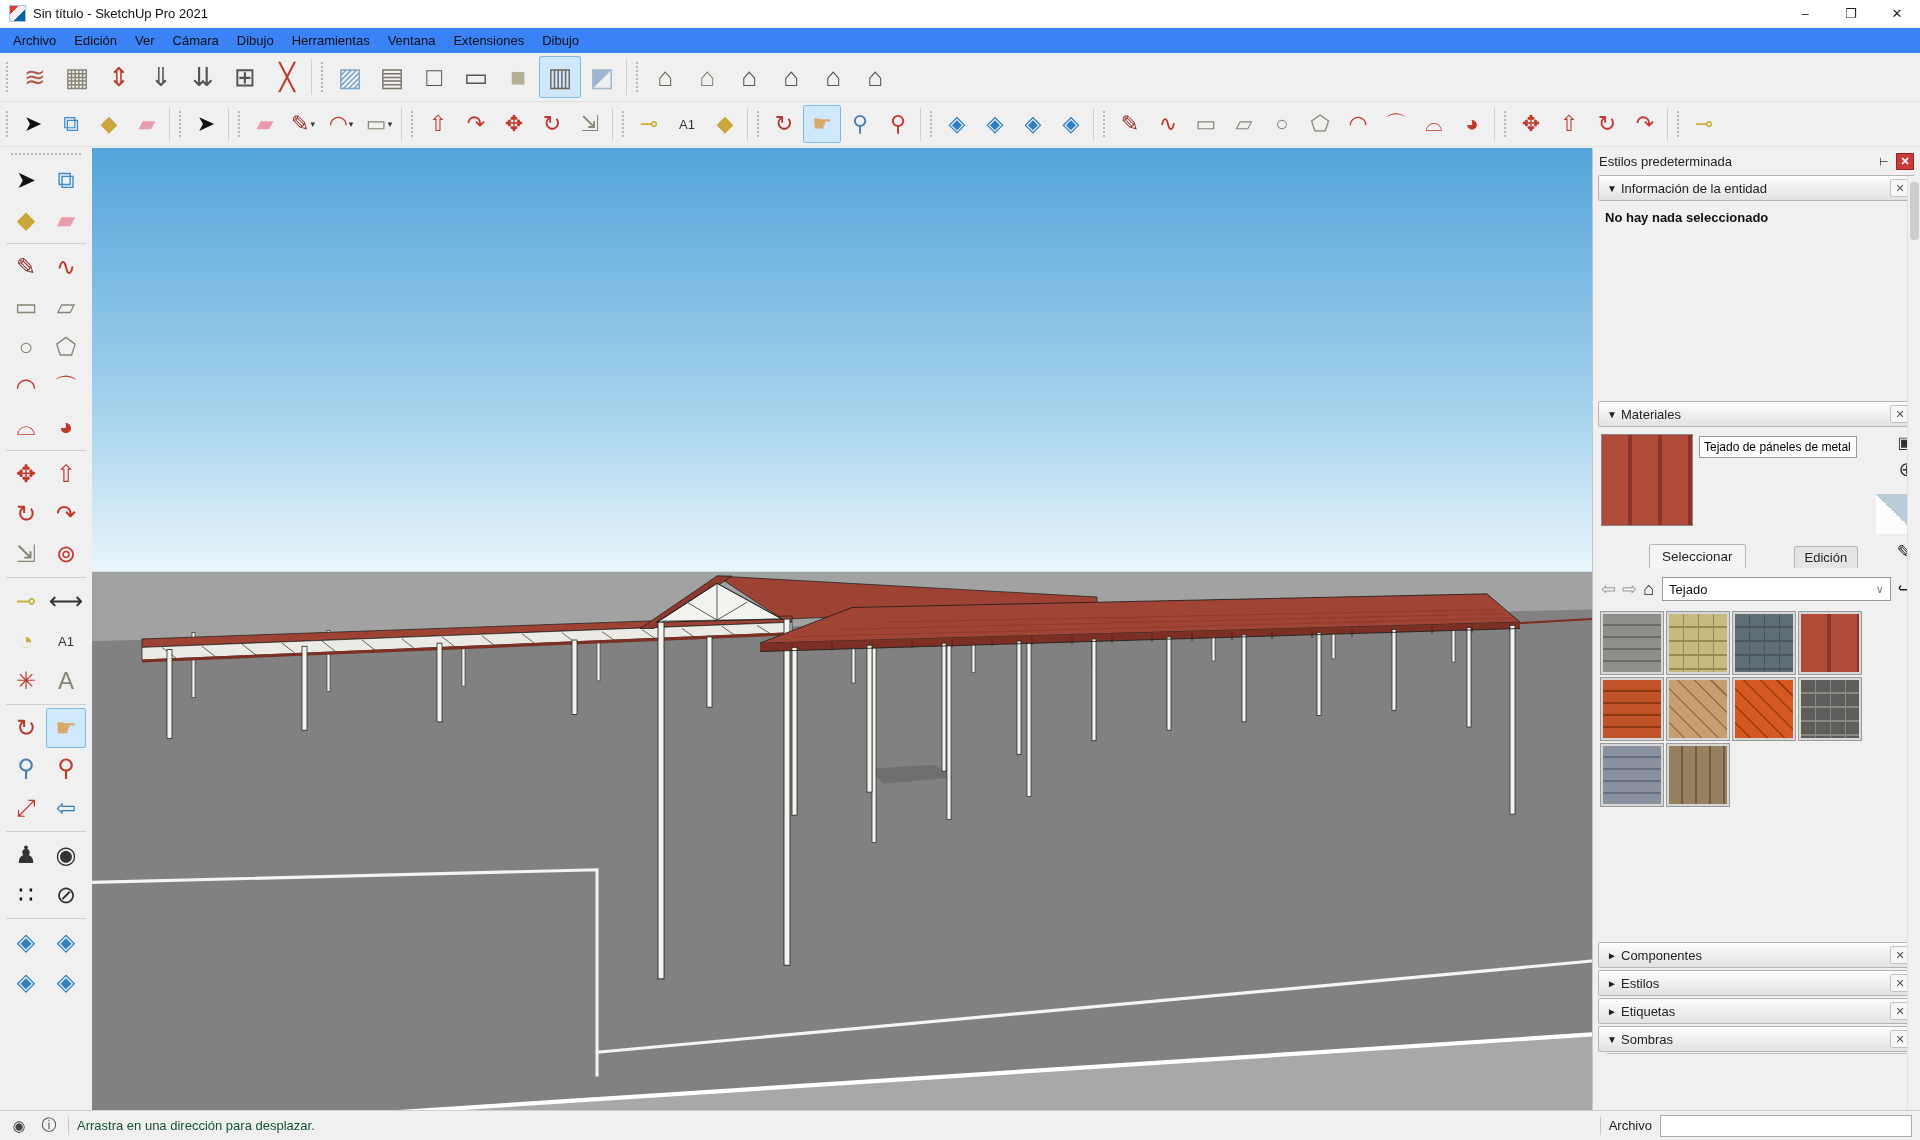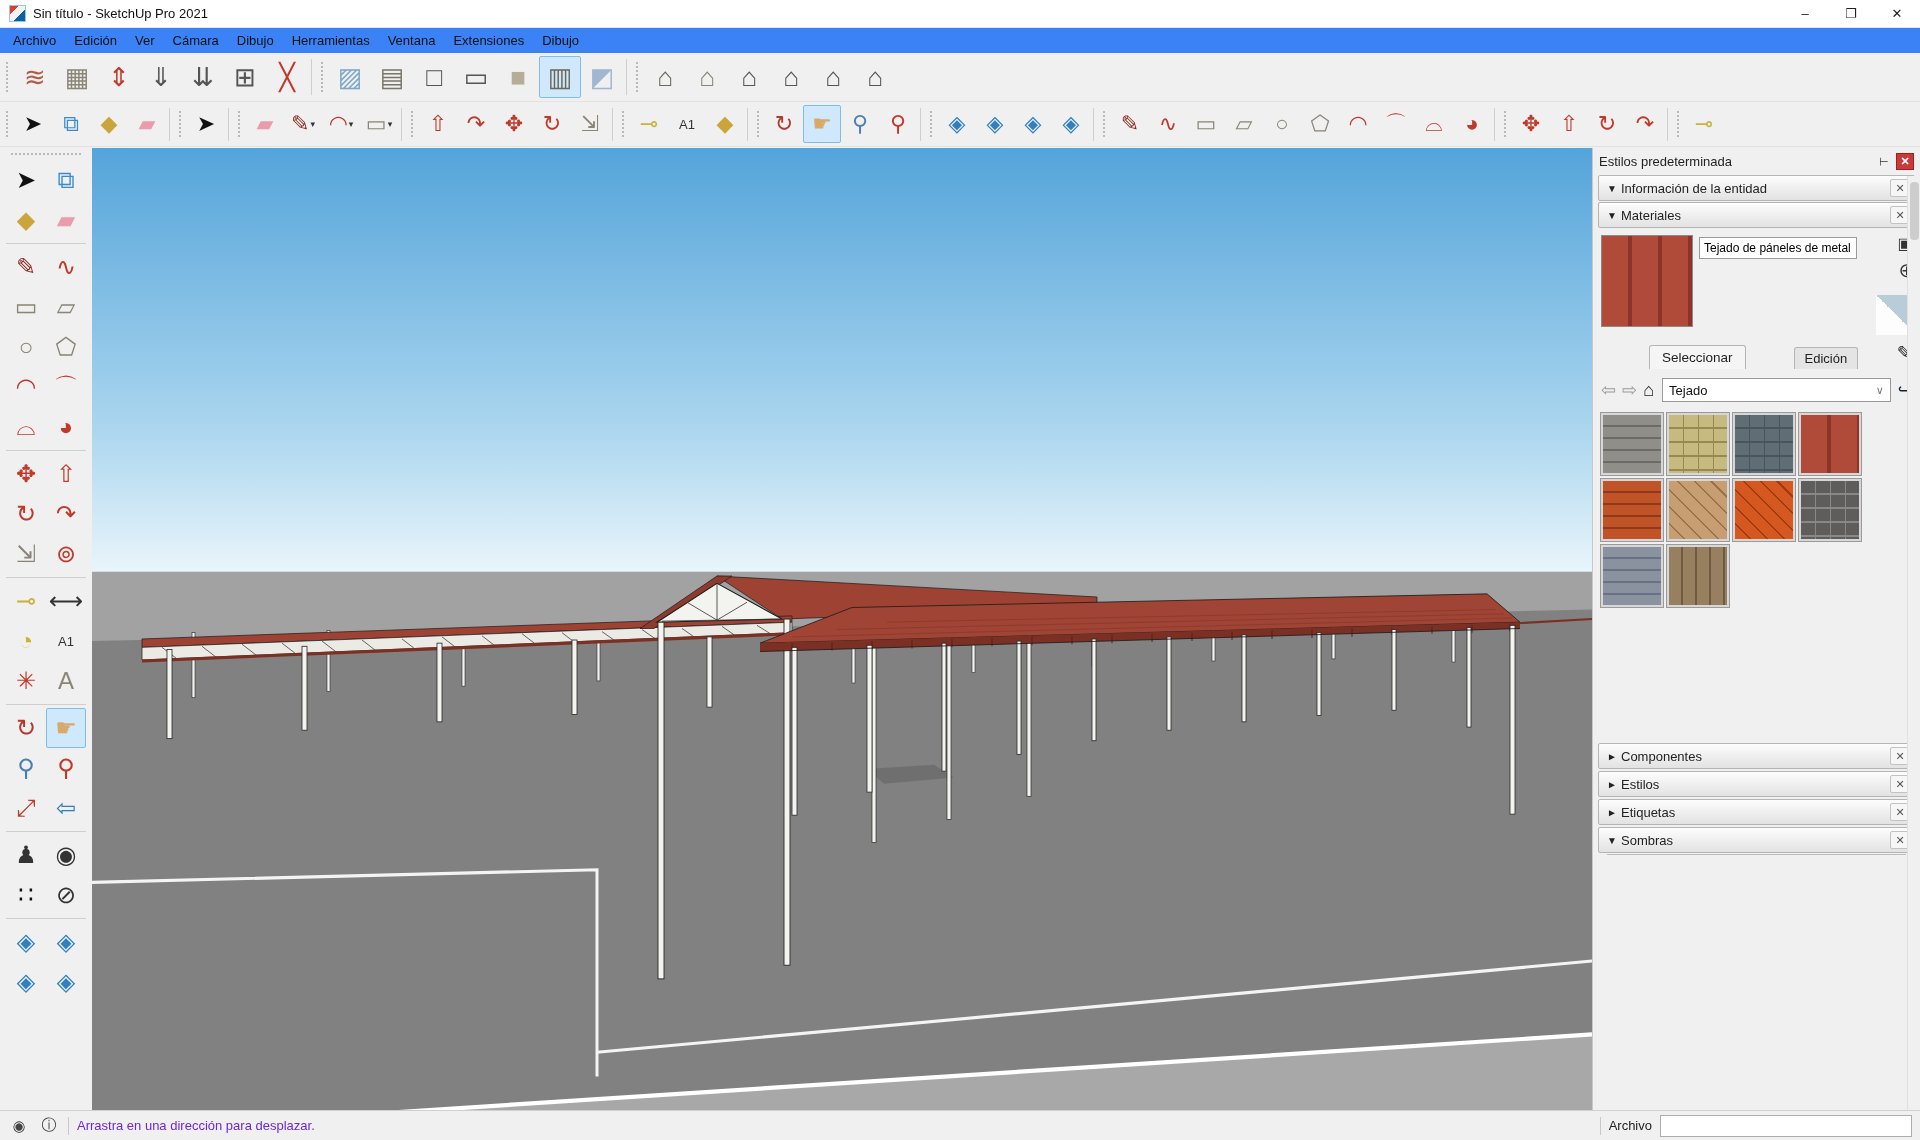--- a/index.html
+++ b/index.html
@@ -95,21 +95,21 @@
 
   #tray-scrollbar { position:absolute; right:0; top:28px; bottom:0; width:13px; background:#f0f0f0; border-left:1px solid #e0e0e0; }
   #tray-scroll-thumb { position:absolute; top:6px; left:2px; width:9px; height:58px; background:#cdcdcd; border-radius:4px; }
 
   
   #statusbar { position:absolute; left:0; right:0; bottom:0; height:30px; background:#f0f0f0;
     border-top:1px solid #d0d0d0; display:flex; align-items:center; font-size:13px; }
   .status-icon { width:22px; height:22px; display:flex; align-items:center; justify-content:center;
     font-size:15px; color:#444; margin-left:8px; }
   .status-div { width:1px; height:18px; background:#c9c9c9; margin:0 8px; }
-  #status-hint { color:#6d28d9; }
+  #status-hint { color:#14532d; }
   #measure-area { margin-left:auto; display:flex; align-items:center; }
   #measure-label { margin-right:8px; color:#222; }
   #measure-input { width:252px; height:22px; border:1px solid #adadad; background:#fff; margin-right:8px;
     font-family:"Liberation Sans",sans-serif; font-size:12px; padding:0 4px; }
 </style>
 </head>
 <body>
 
 <div id="titlebar">
   <div id="app-logo"></div>
@@ -623,20 +623,23 @@
           <span class="rot90">⊥</span>
         </span>
       <span class="tray-tb-btn" id="tray-close">✕</span>
     </div>
 
     <div class="sec-header">
       <span class="sec-arrow">▼</span>
       <span class="sec-label">Información de la entidad</span>
       <span class="sec-close">✕</span>
     </div>
+    <div id="entity-body">
+      <div id="entity-msg">No hay nada seleccionado</div>
+    </div>
 
     <div class="sec-header">
       <span class="sec-arrow">▼</span>
       <span class="sec-label">Materiales</span>
       <span class="sec-close">✕</span>
     </div>
     <div id="materials-body">
       <div id="mat-preview" style="background: repeating-linear-gradient(90deg, rgb(176, 74, 57) 0px, rgb(176, 74, 57) 26px, rgb(140, 52, 41) 26px, rgb(140, 52, 41) 30px);"></div>
       <input id="mat-name" value="Tejado de páneles de metal ro" style="">
       <span id="mat-pane-btn" class="tray-tb-btn">▣</span>

